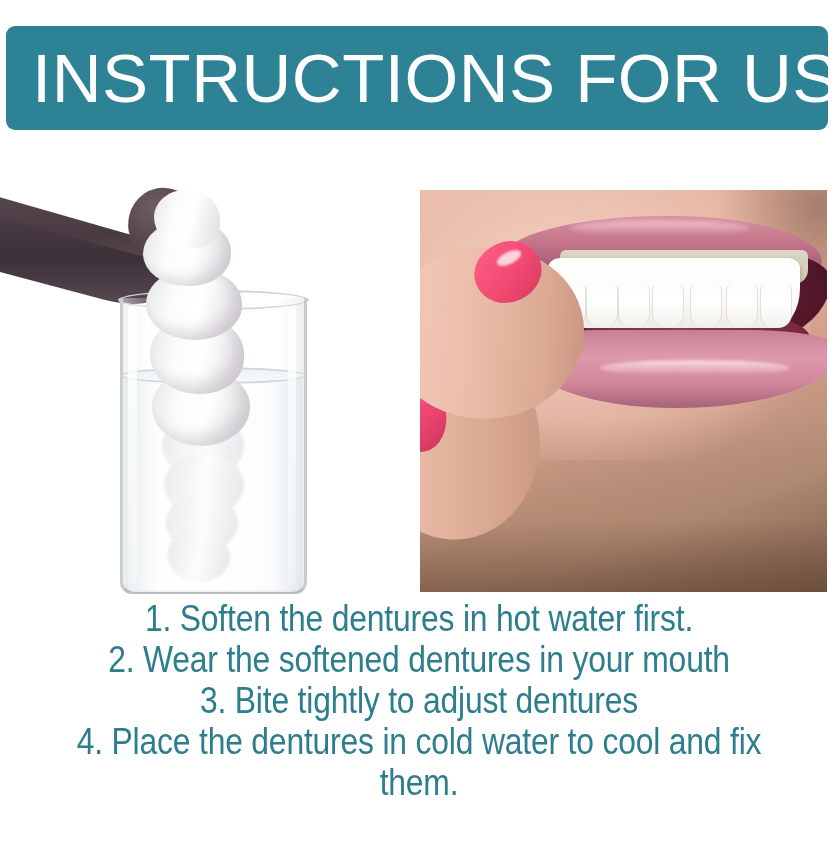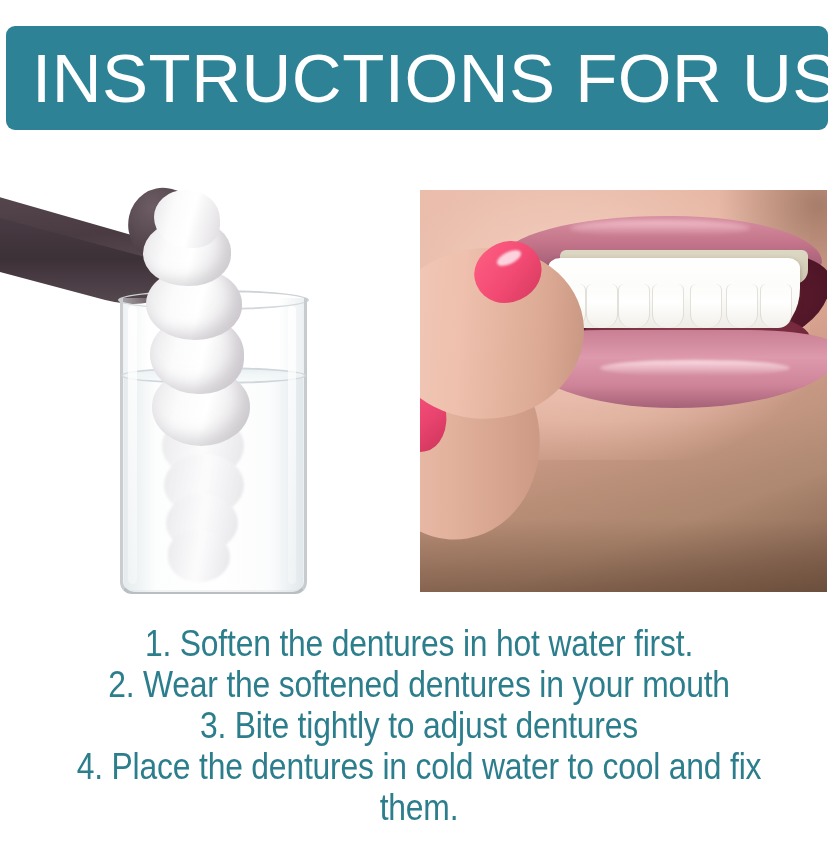--- a/index.html
+++ b/index.html
@@ -313,21 +313,21 @@
     left: -30px; top: 186px; width: 56px; height: 76px;
     background: linear-gradient(150deg, #ff5c82 0%, #ea4570 60%, #cc3359 100%);
     border-radius: 50% 50% 52% 48%;
     transform: rotate(-12deg);
   }
 
   
   #instructions {
     position: absolute;
     left: 0;
-    top: 623px;
+    top: 598px;
     width: 838px;
     text-align: center;
   }
   .instruction-line {
     color: #2c7e8d;
     font-family: "Liberation Sans Narrow", "Liberation Sans", sans-serif;
     font-size: 37px;
     font-weight: 400;
     line-height: 41px;
     letter-spacing: -0.2px;

